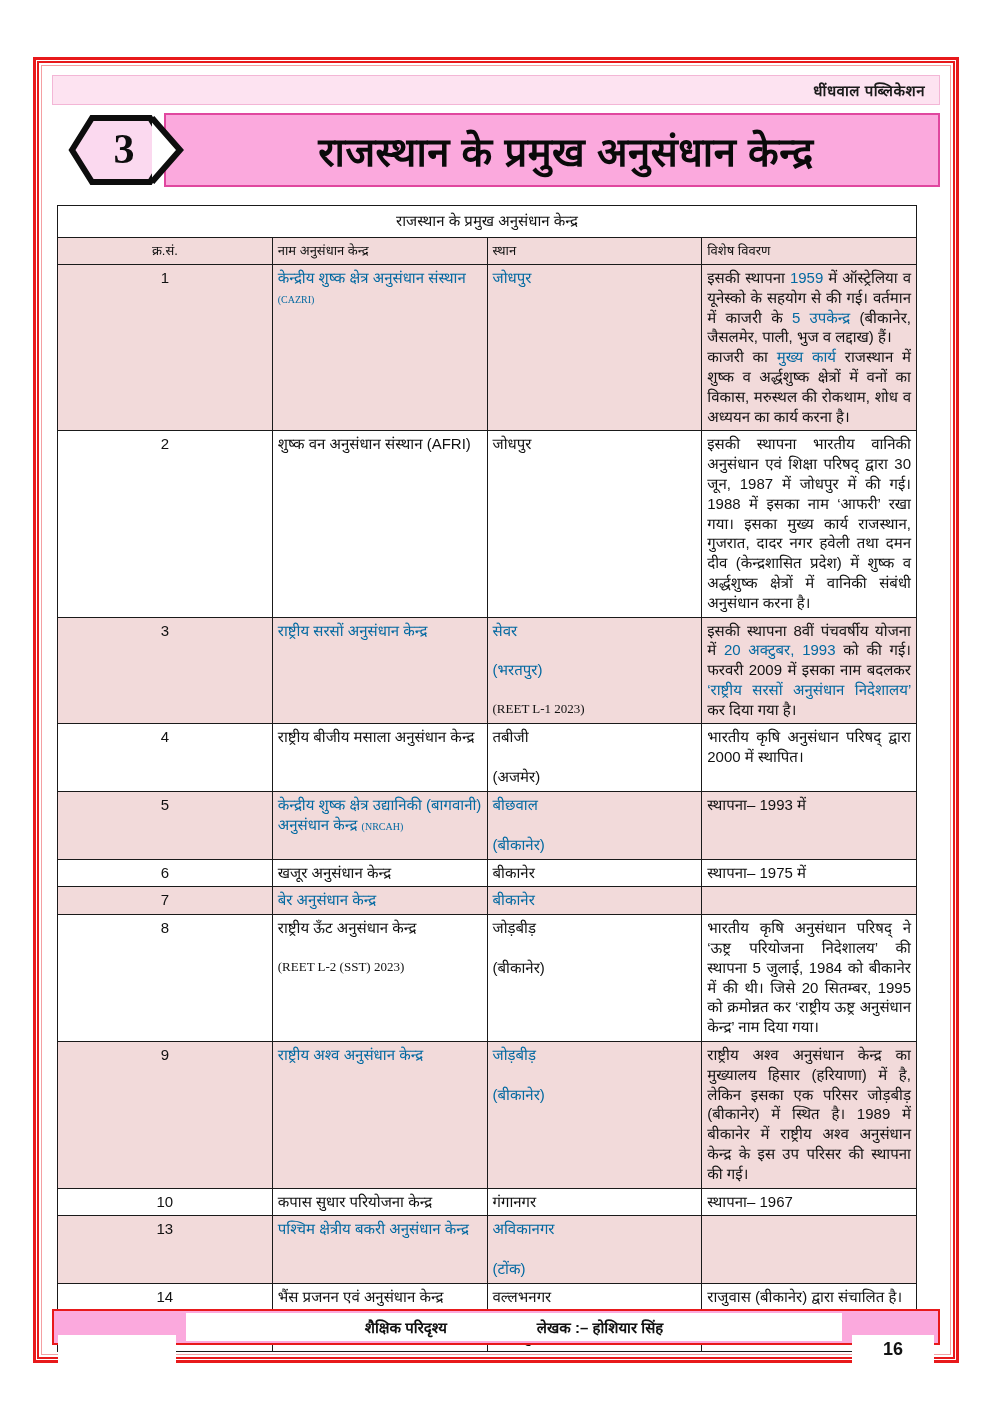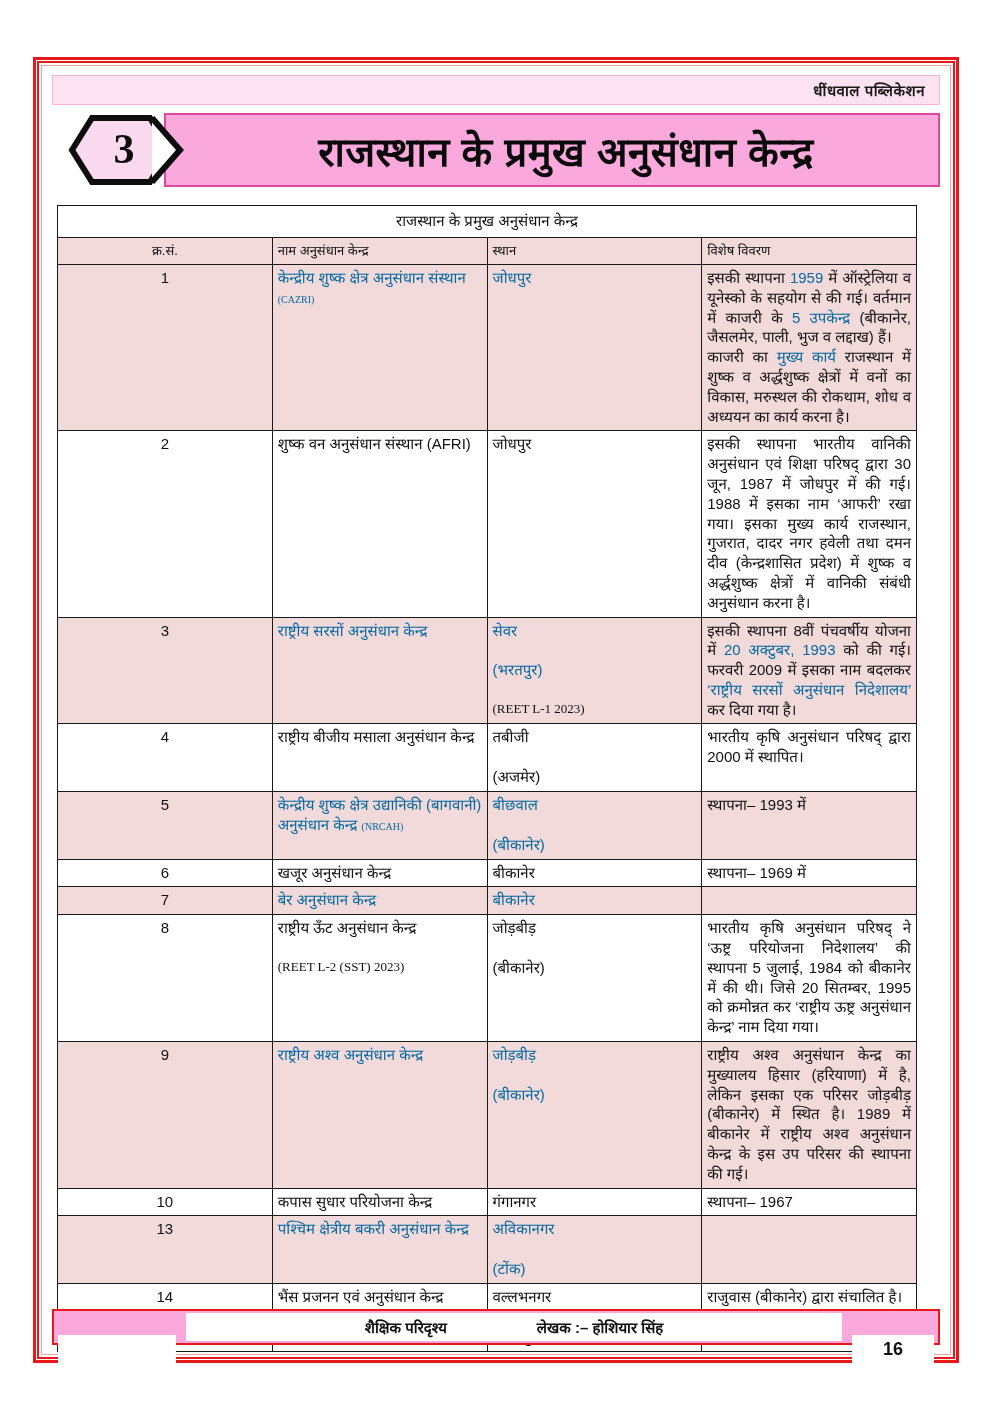--- a/index.html
+++ b/index.html
@@ -232,21 +232,21 @@
           <tr class="alt">
             <td class="c-sn">5</td>
             <td class="c-name"><span class="mag">केन्द्रीय शुष्क क्षेत्र उद्यानिकी (बागवानी) अनुसंधान केन्द्र</span> <span class="eng mag">(NRCAH)</span></td>
             <td class="c-place"><span class="mag">बीछवाल</span><span class="nowrapline mag">(बीकानेर)</span></td>
             <td class="c-det det">स्थापना– 1993 में</td>
           </tr>
           <tr class="norm">
             <td class="c-sn">6</td>
             <td class="c-name"><span class="">खजूर अनुसंधान केन्द्र</span></td>
             <td class="c-place"><span class="">बीकानेर</span></td>
-            <td class="c-det det">स्थापना– 1969 में</td>
+            <td class="c-det det">स्थापना– 1975 में</td>
           </tr>
           <tr class="alt">
             <td class="c-sn">7</td>
             <td class="c-name"><span class="mag">बेर अनुसंधान केन्द्र</span></td>
             <td class="c-place"><span class="mag">बीकानेर</span></td>
             <td class="c-det det"></td>
           </tr>
           <tr class="norm">
             <td class="c-sn">8</td>
             <td class="c-name"><span class="">राष्ट्रीय ऊँट अनुसंधान केन्द्र</span><span class="nowrapline eng-sm">(REET L-2 (SST) 2023)</span></td>

